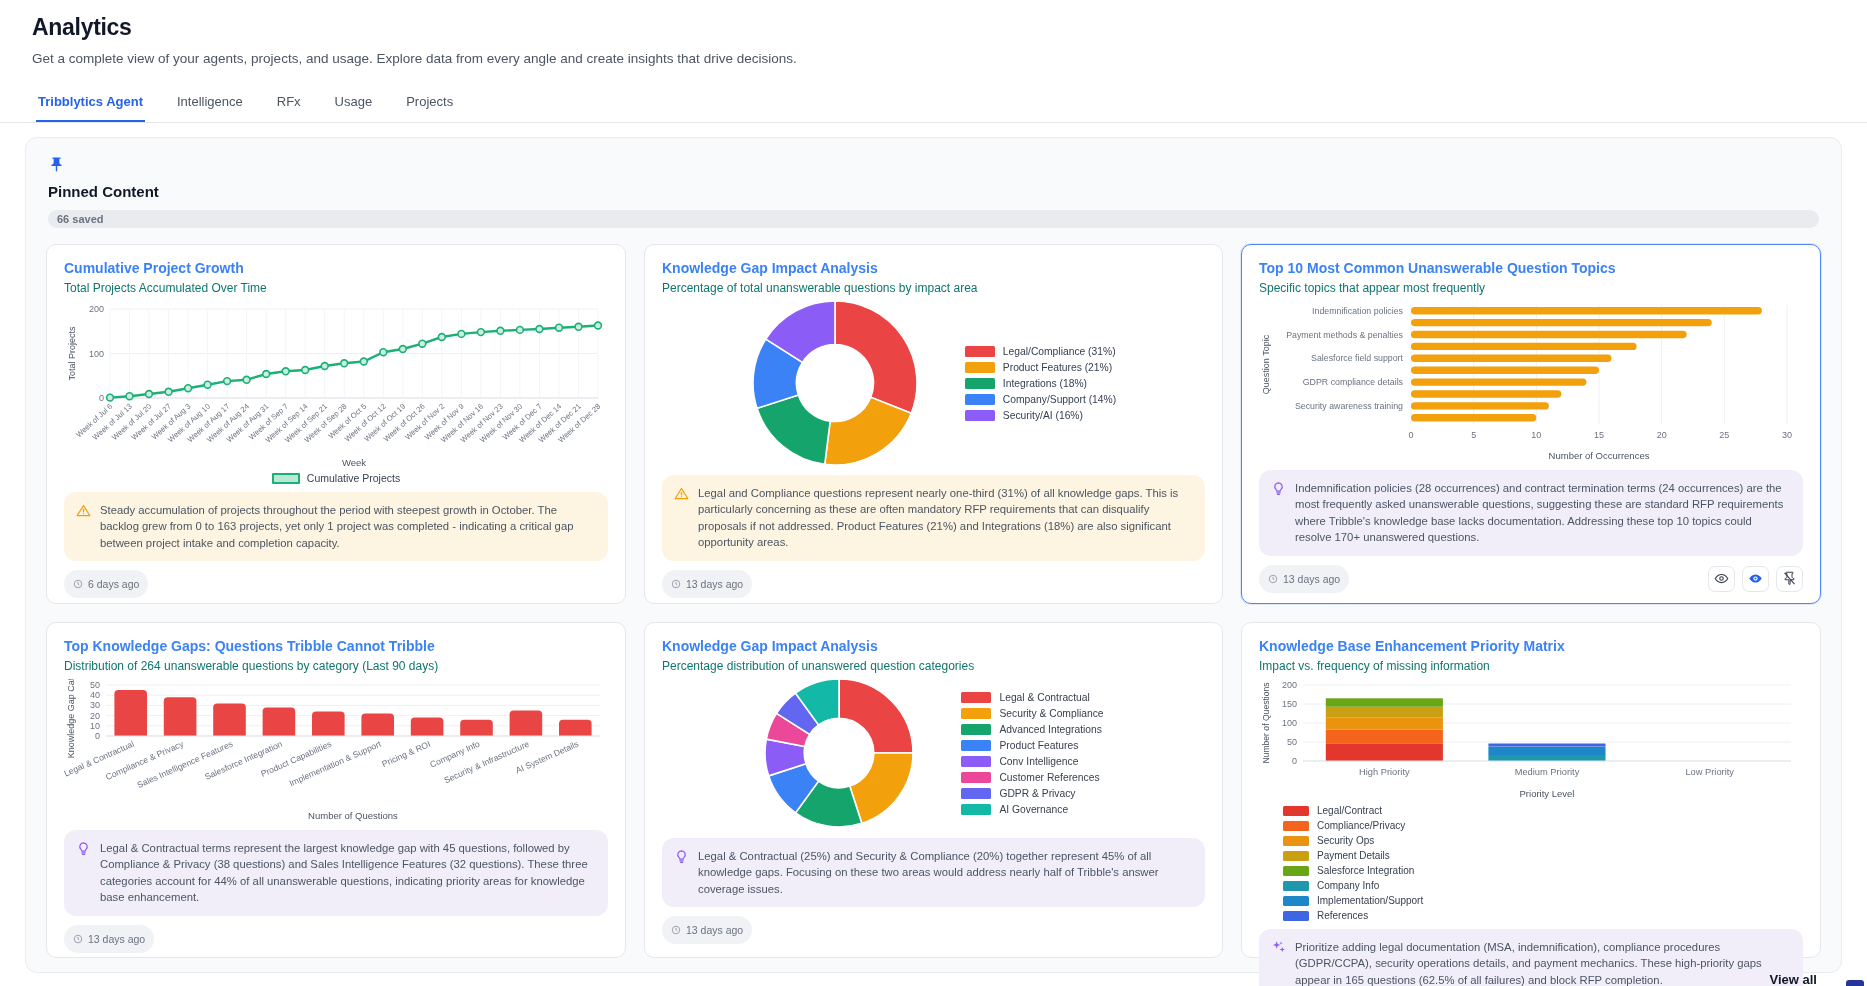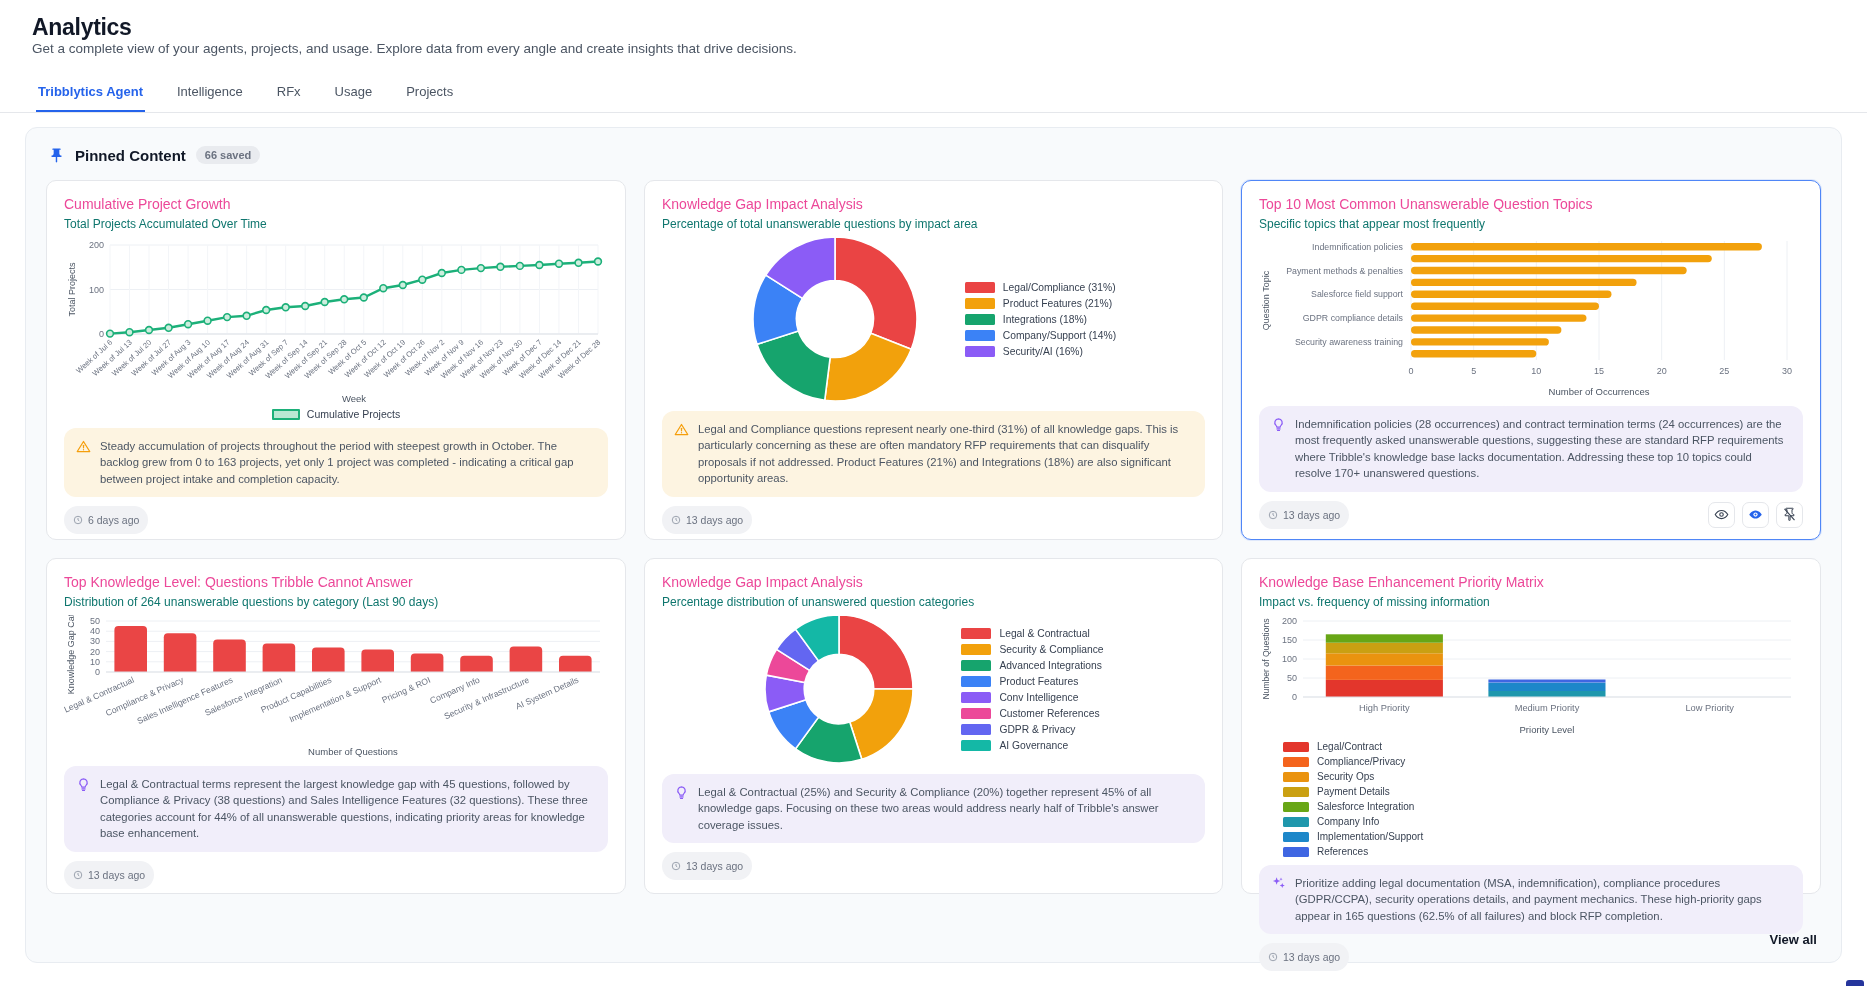--- a/index.html
+++ b/index.html
@@ -3,41 +3,41 @@
 <meta charset="utf-8">
 <style>
   * { margin:0; padding:0; box-sizing:border-box; }
   html,body { width:1867px; height:986px; overflow:hidden; background:#fff;
     font-family:"Liberation Sans", sans-serif; color:#111827; }
   svg { overflow:hidden; display:block; }
   svg text { font-family:"Liberation Sans", sans-serif; }
 
   .hdr { padding:14px 32px 0; }
   .hdr h1 { font-size:23px; font-weight:700; letter-spacing:-0.3px; }
-  .hdr p { font-size:13.5px; color:#4b5563; }
+  .hdr p { font-size:13.5px; color:#4b5563; margin-top:10px; }
 
   .tabs { display:flex; gap:30px; padding:0 36px; margin-top:20px; border-bottom:1px solid #e5e7eb; }
   .tab { background:none; border:none; font-family:inherit; font-size:13px; color:#4b5563;
     padding:8px 2px 11px; cursor:pointer; border-bottom:2px solid transparent; }
   .tab.active { color:#2563eb; font-weight:700; border-bottom-color:#2563eb; }
 
   .panel { margin:14px 25px 0; background:#f8fafc; border:1px solid #e8ecf1; border-radius:12px;
     height:836px; display:flex; flex-direction:column; }
-  .panel-head { display:flex; align-items:center; gap:10px; padding:18px 22px 14px; }
+  .panel-head { display:flex; gap:10px; padding:18px 22px 14px;flex-direction:column; }
   .panel-head h2 { font-size:15px; font-weight:700; }
   .badge { background:#e9ebef; color:#6b7280; font-size:11px; font-weight:600;
     border-radius:999px; padding:3px 9px; }
   .pin-ic { width:17px; height:17px; fill:#2563eb; }
 
   .grid { display:grid; grid-template-columns:repeat(3,1fr); gap:18px; padding:2px 20px 0; }
   .card { background:#fff; border:1px solid #e5e7eb; border-radius:10px; padding:15px 17px 13px;
     display:flex; flex-direction:column; }
   .card.r1 { height:360px; } .card.r2 { height:336px; }
   .card.selected { border:1.5px solid #4f86f7; box-shadow:0 0 0 1px rgba(79,134,247,.15); }
-  .c-title { font-size:14px; font-weight:400; color:#ec4899; }
+  .c-title { font-size:14px; font-weight:700; color:#3b82f6; }
   .c-sub { font-size:12px; color:#0f766e; margin-top:5px; }
 
   .c-chart { width:100%; margin-top:6px; }
   .line-chart { height:172px; }
   .hbar-chart { height:168px; }
   .vbar-chart { height:172px; }
   .stack-chart { height:122px; }
 
   .legend-center { display:flex; align-items:center; justify-content:center; gap:7px;
     font-size:10.5px; color:#374151; margin-top:2px; }
@@ -344,21 +344,21 @@
             <svg width="15" height="15" viewBox="0 0 24 24">
                 <path d="M16 9V4h1c.55 0 1-.45 1-1s-.45-1-1-1H7c-.55 0-1 .45-1 1s.45 1 1 1h1v5c0 1.66-1.34 3-3 3v2h5.97v7l1 1 1-1v-7H19v-2c-1.66 0-3-1.34-3-3z" fill="none" stroke="#374151" stroke-width="1.6"></path>
                 <line x1="4" y1="3" x2="20" y2="21" stroke="#374151" stroke-width="1.8"></line>
               </svg>
           </button>
         </span>
       </div>
     </article>
 
     <article class="card r2">
-      <h3 class="c-title">Top Knowledge Level: Questions Tribble Cannot Answer</h3>
+      <h3 class="c-title">Top Knowledge Gaps: Questions Tribble Cannot Tribble</h3>
       <p class="c-sub">Distribution of 264 unanswerable questions by category (Last 90 days)</p>
       <div class="c-chart vbar-chart">
           <svg width="544" height="143">
             <line x1="42" y1="57" x2="536" y2="57" stroke="#edf0f4"></line>
             <text x="36" y="60" text-anchor="end" font-size="9" fill="#6b7280">0</text>
             <line x1="42" y1="46.8" x2="536" y2="46.8" stroke="#edf0f4"></line>
             <text x="36" y="49.8" text-anchor="end" font-size="9" fill="#6b7280">10</text>
             <line x1="42" y1="36.599999999999994" x2="536" y2="36.599999999999994" stroke="#edf0f4"></line>
             <text x="36" y="39.599999999999994" text-anchor="end" font-size="9" fill="#6b7280">20</text>
             <line x1="42" y1="26.400000000000002" x2="536" y2="26.400000000000002" stroke="#edf0f4"></line>

